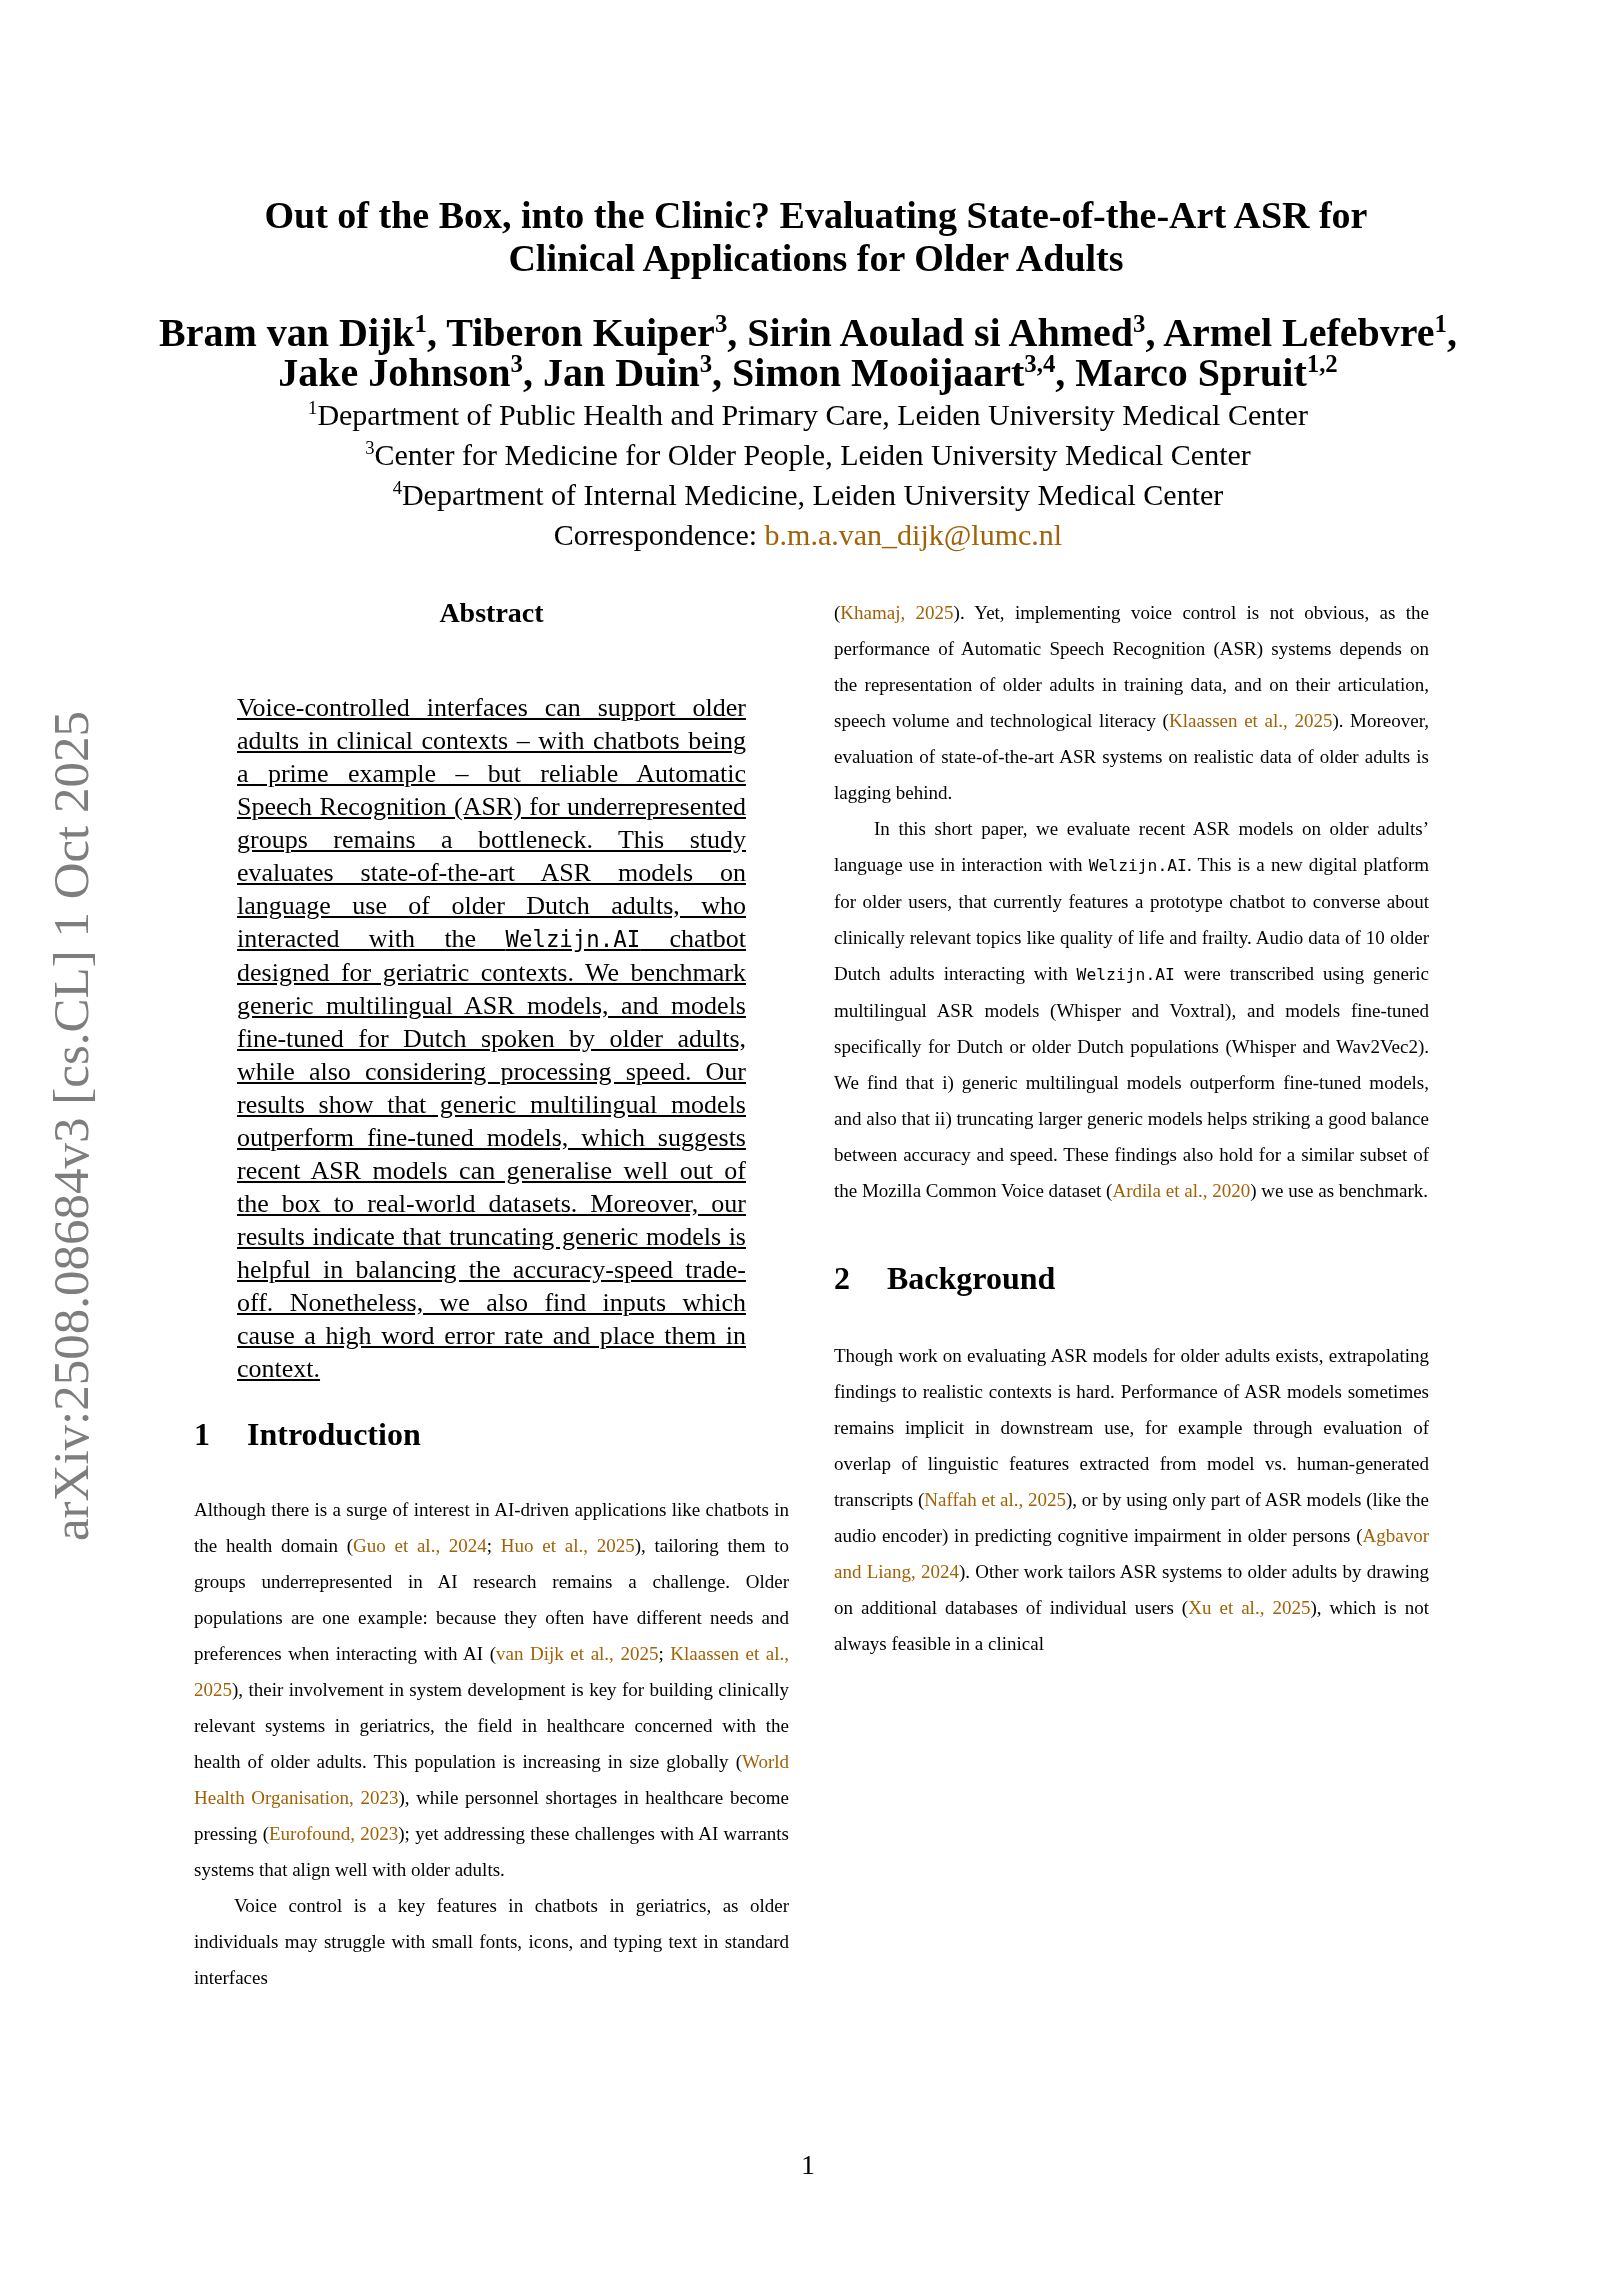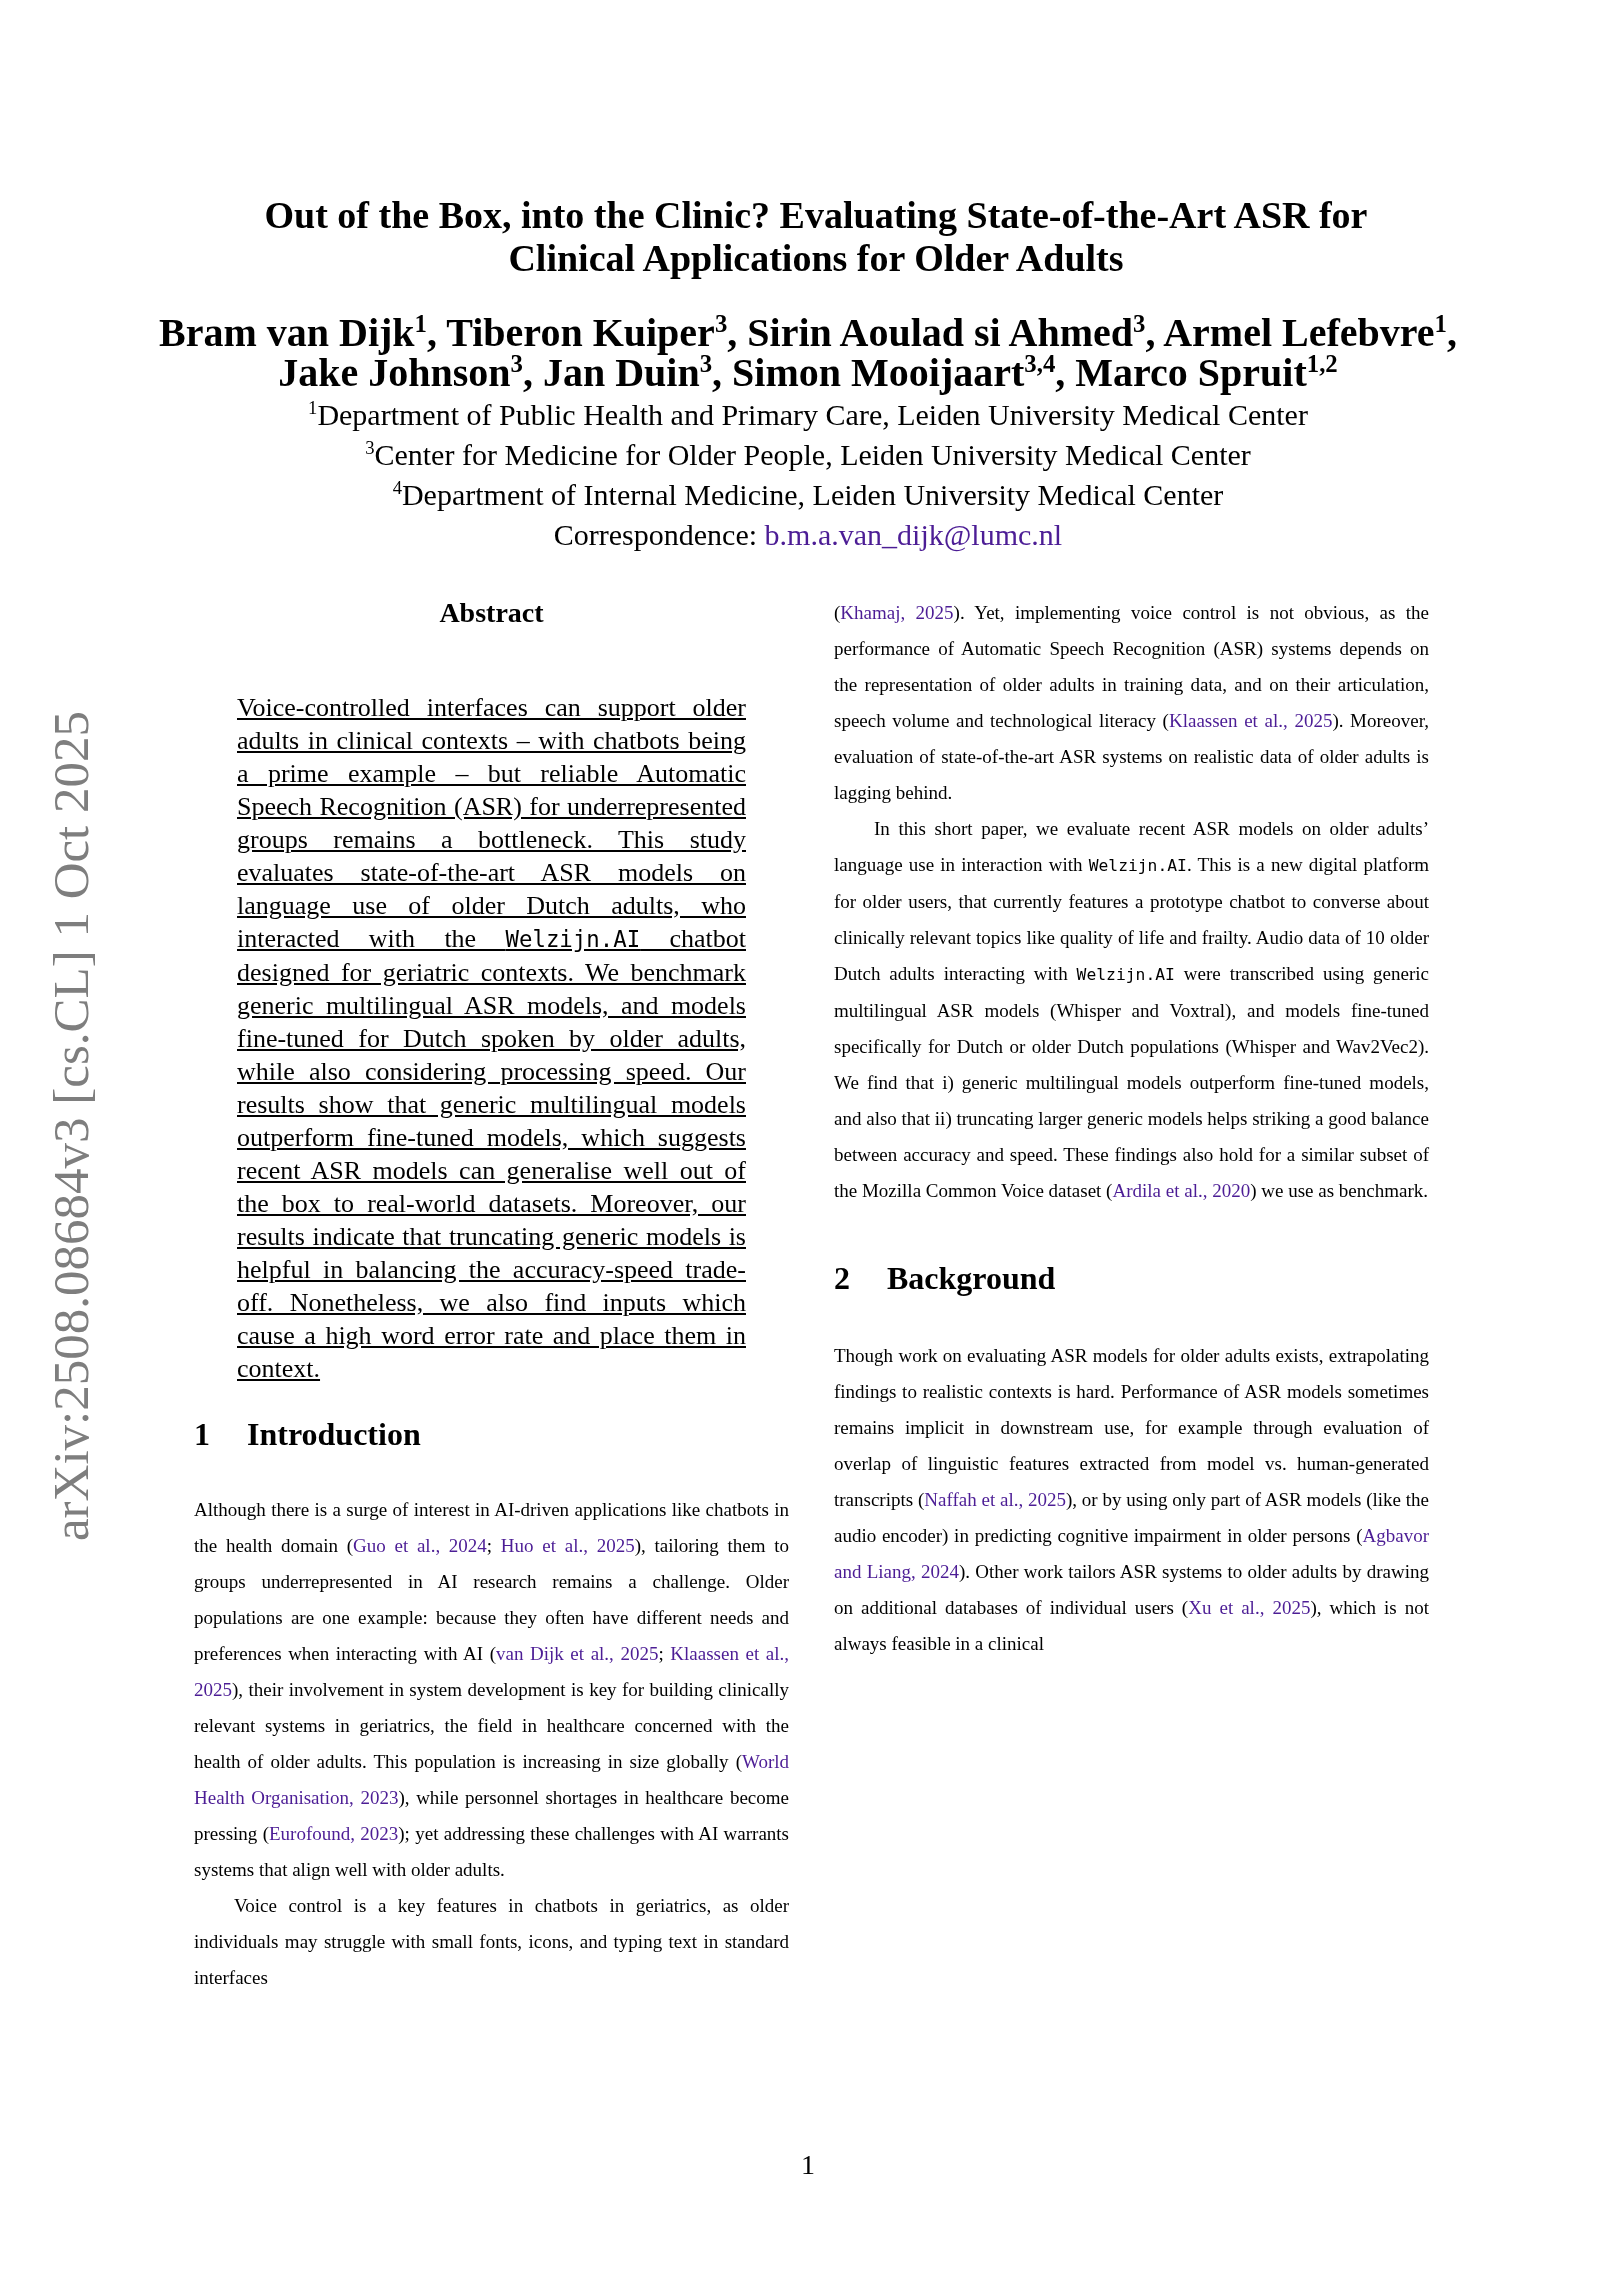--- a/index.html
+++ b/index.html
@@ -46,21 +46,21 @@
   .affil-line { font-size: 30px; line-height: 40px; }
   .correspondence-line { font-size: 30px; line-height: 40px; }
 
   sup.seg-sup {
     font-size: 0.62em;
     line-height: 0;
     vertical-align: super;
   }
 
   a.seg-link {
-    color: #4c1d95;
+    color: #a16207;
     text-decoration: none;
     cursor: pointer;
   }
   .seg-mono {
     font-family: "DejaVu Sans Mono", monospace;
     font-size: 0.86em;
   }
 
   
   .column {

